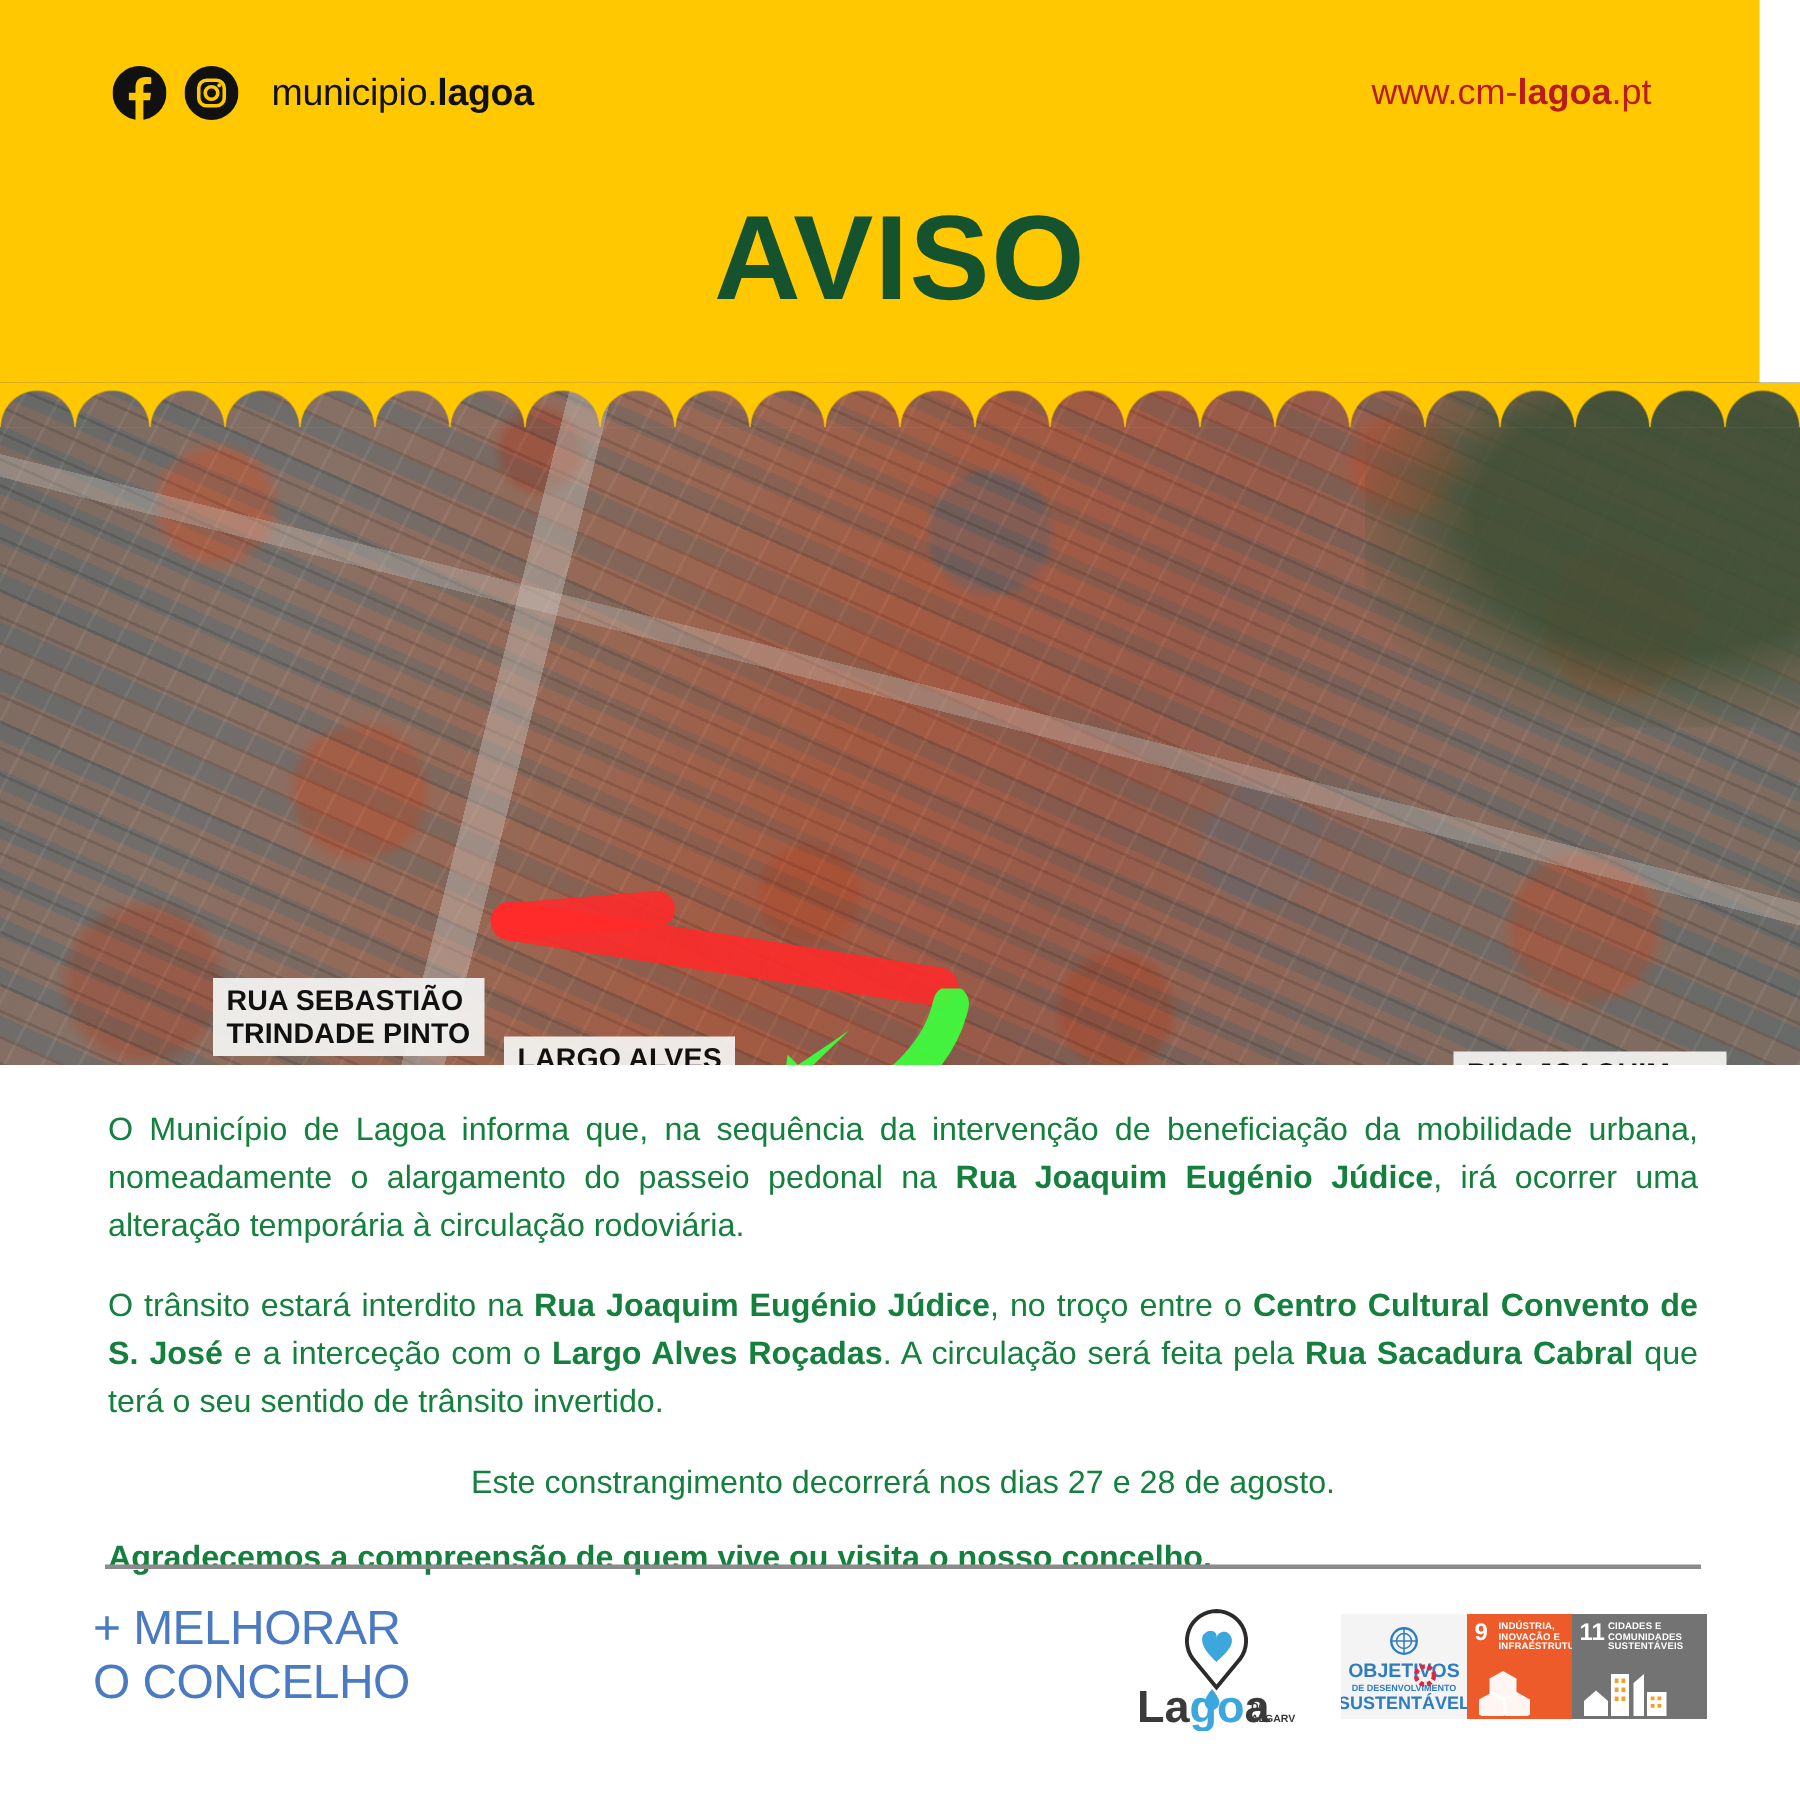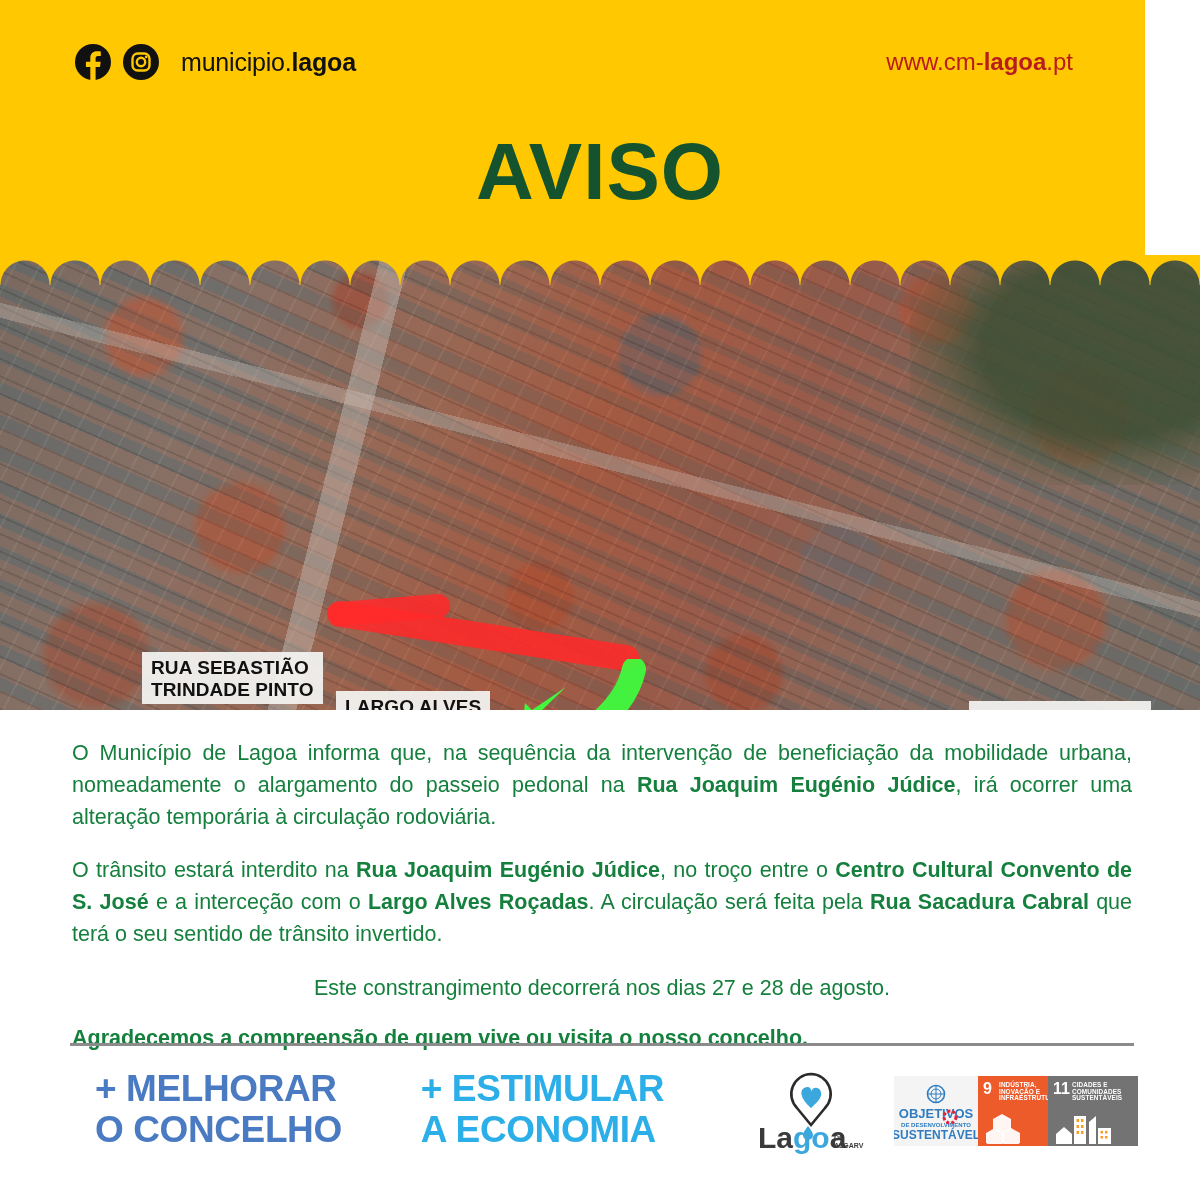--- a/index.html
+++ b/index.html
@@ -8,20 +8,21 @@
     font-family:"Liberation Sans", sans-serif;
     background:#ffffff;
     position:relative;
   }
   .poster{position:relative;width:1200px;height:1200px;overflow:hidden;background:#fff;}
 
   
   .header{
     position:absolute;left:0;top:0;width:1145px;height:268px;
     background:#FFC800;
+    padding-left:28px;
   }
   .social{
     position:absolute;left:75px;top:44px;
     display:flex;align-items:center;gap:12px;
   }
   .sicon{width:36px;height:36px;display:block;}
   .handle{
     font-size:25px;color:#111;letter-spacing:-0.2px;
     margin-left:10px;font-weight:400;white-space:nowrap;
   }
@@ -133,23 +134,22 @@
   }
 
   
   .divider{
     position:absolute;left:70px;top:1043px;width:1064px;height:3px;background:#8b8b8b;
   }
   .slogans{
     position:absolute;left:62px;top:1068px;display:flex;gap:46px;align-items:flex-start;
   }
   .slogan{
-    font-size:37px;font-weight:700;line-height:1.12;letter-spacing:-.4px;
+    font-size:32px;font-weight:400;line-height:1.12;letter-spacing:-.4px;
     white-space:pre-line;
-    margin-left:33px;
   }
   #slogan-1{color:#4a7ac2;}
   #slogan-2{color:#2caee8;}
 
   .footer-logos{
     position:absolute;right:62px;top:1068px;
     display:flex;align-items:center;gap:30px;
   }
   .lagoa-logo{width:106px;height:86px;position:relative;}
   .ods{display:flex;height:70px;align-items:stretch;}
@@ -233,22 +233,20 @@
     <p class="para nojust last">Este constrangimento decorrerá nos dias 27 e 28 de agosto.</p>
 
     <p class="thanks">Agradecemos a compreensão de quem vive ou visita o nosso concelho.</p>
   </div>
 
   <div class="divider"></div>
 
   <div class="slogans">
     <div class="slogan" id="slogan-1">+ MELHORAR
    O CONCELHO</div>
-    <div class="slogan" id="slogan-2">+ ESTIMULAR
-   A ECONOMIA</div>
   </div>
 
   <div class="footer-logos">
 
     <div class="lagoa-logo">
       <svg viewBox="0 0 106 86" width="106" height="86" aria-hidden="true">
         <path d="M53 6 a20 20 0 0 0 -14 34 l14 17 l14 -17 A20 20 0 0 0 53 6 Z" fill="none" stroke="#2b2b2b" stroke-width="2.6"></path>
         <path d="M44 22 c4 -5 10 -3 9 2 c1 -5 8 -6 10 0 c2 6 -7 13 -10 16 c-3 -3 -12 -11 -9 -18 Z" fill="#3BA7DD"></path>
         <path d="M50 58 c0 0 -5 6 -5 9 a5 5 0 0 0 10 0 c0 -3 -5 -9 -5 -9 Z" fill="#3BA7DD"></path>
         <text x="0" y="80" font-family="Liberation Sans, sans-serif" font-size="30" font-weight="800" fill="#3a3a3a"><tspan fill="#3a3a3a">La</tspan><tspan fill="#3BA7DD">go</tspan><tspan fill="#3a3a3a">a</tspan></text>

